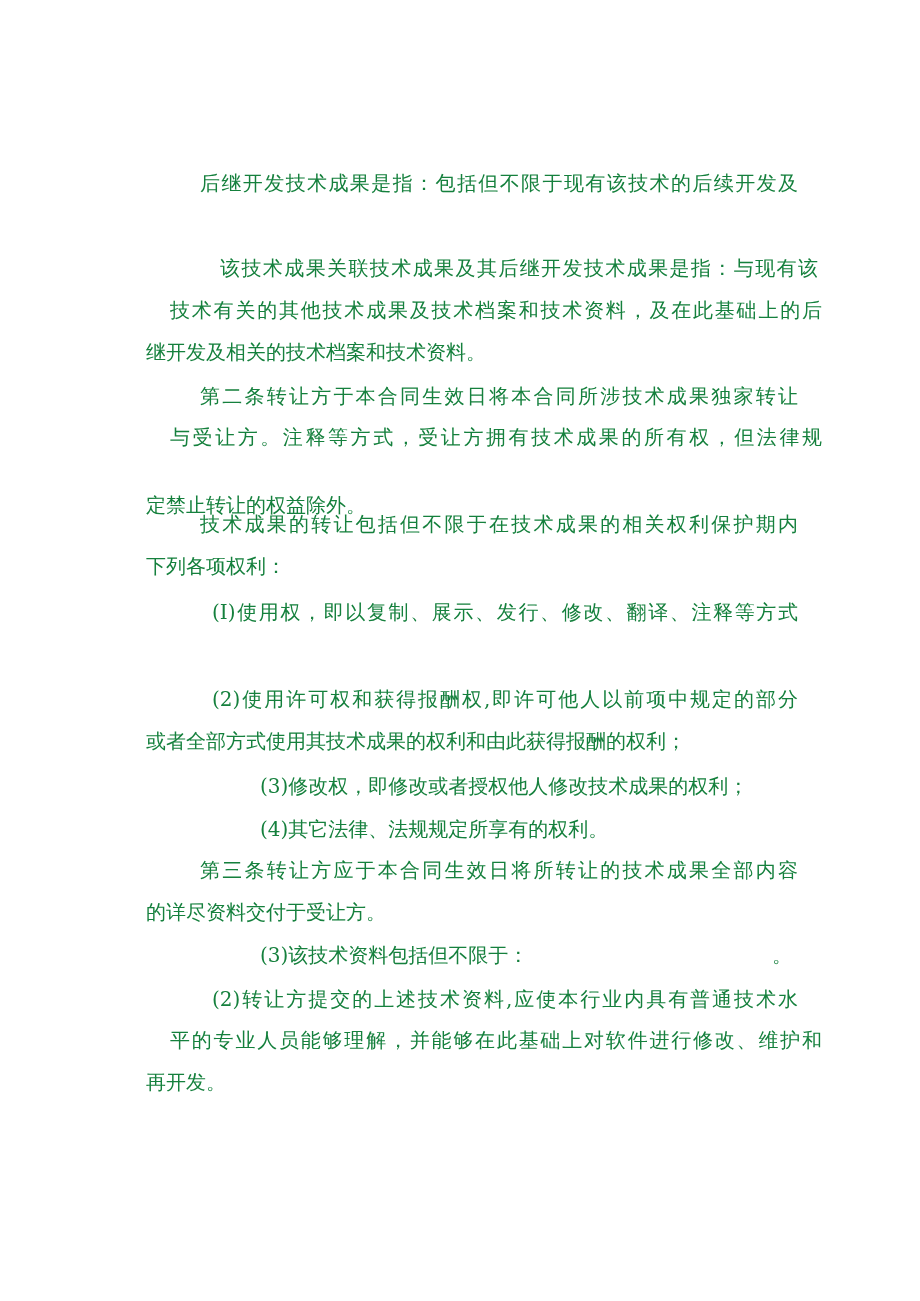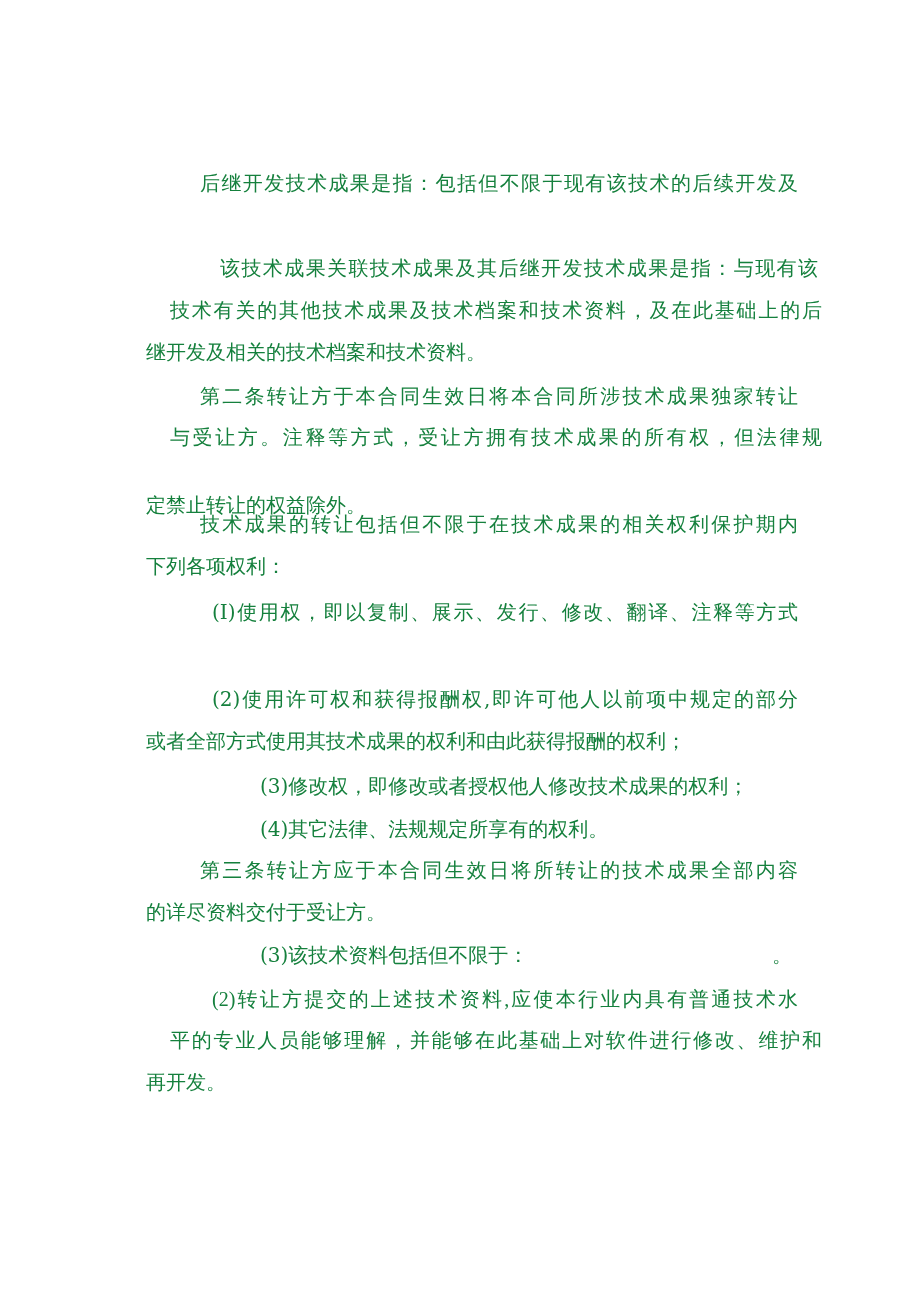--- a/index.html
+++ b/index.html
@@ -49,17 +49,17 @@
   <div class="line item-short" style="top:774px;">(3)修改权，即修改或者授权他人修改技术成果的权利；</div>
 
   <div class="line item-short" style="top:817px;">(4)其它法律、法规规定所享有的权利。</div>
 
   <div class="line indent justify" style="top:858px;">第三条转让方应于本合同生效日将所转让的技术成果全部内容</div>
   <div class="line left-short" style="top:900px;">的详尽资料交付于受让方。</div>
 
   <div class="line item-short" style="top:943px;">(3)该技术资料包括但不限于：</div>
   <div class="line" style="top:943px; left:772px;">。</div>
 
-  <div class="line item justify" style="top:987px;font-family:Liberation Serif, serif;">(2)转让方提交的上述技术资料,应使本行业内具有普通技术水</div>
+  <div class="line item justify" style="top:987px;">(2)转让方提交的上述技术资料,应使本行业内具有普通技术水</div>
   <div class="line full justify" style="top:1028px;">平的专业人员能够理解，并能够在此基础上对软件进行修改、维护和</div>
   <div class="line left-short" style="top:1070px;">再开发。</div>
 
 </div>
 
 </body></html>

